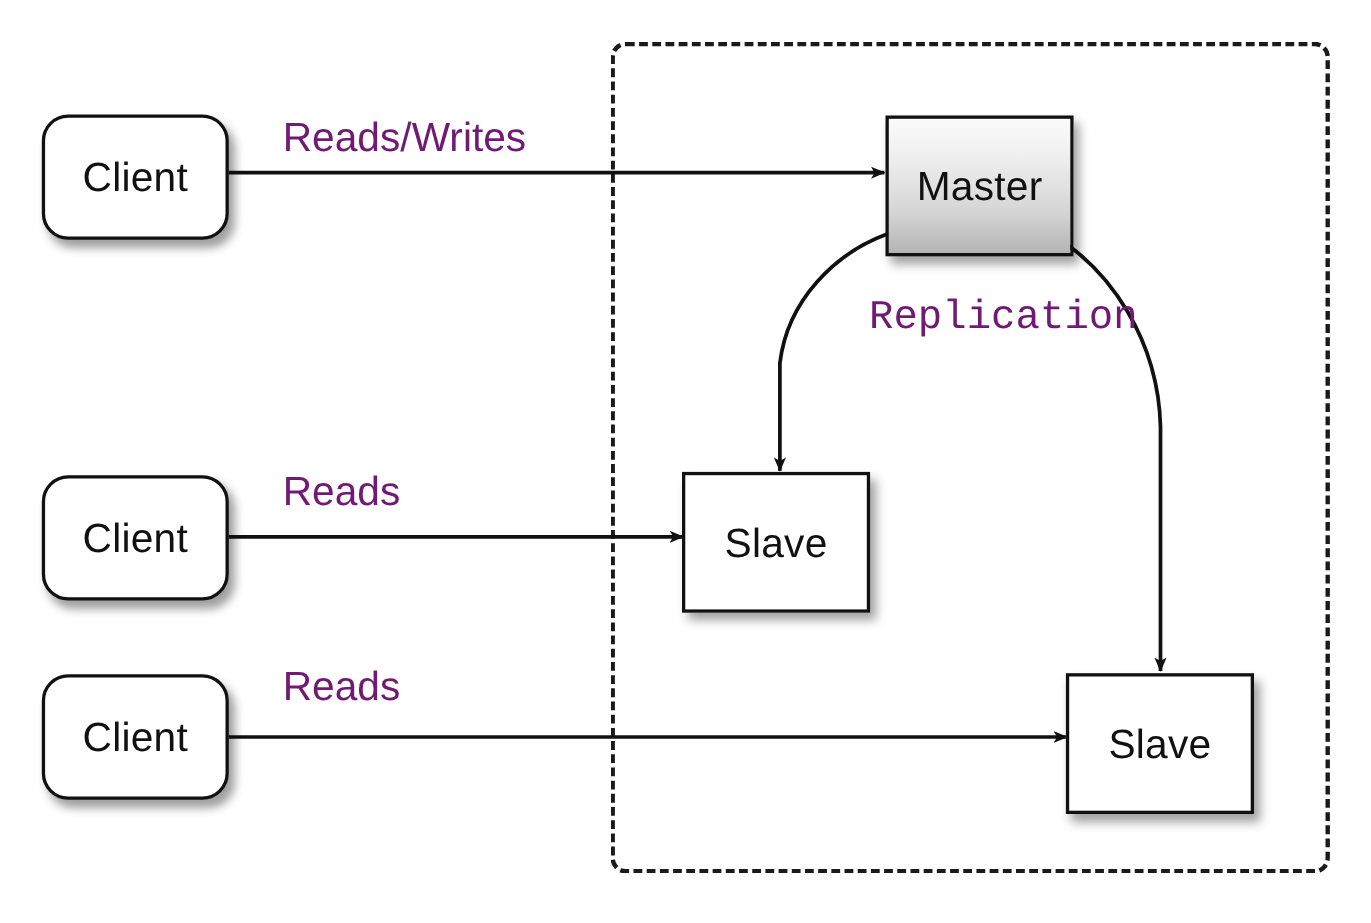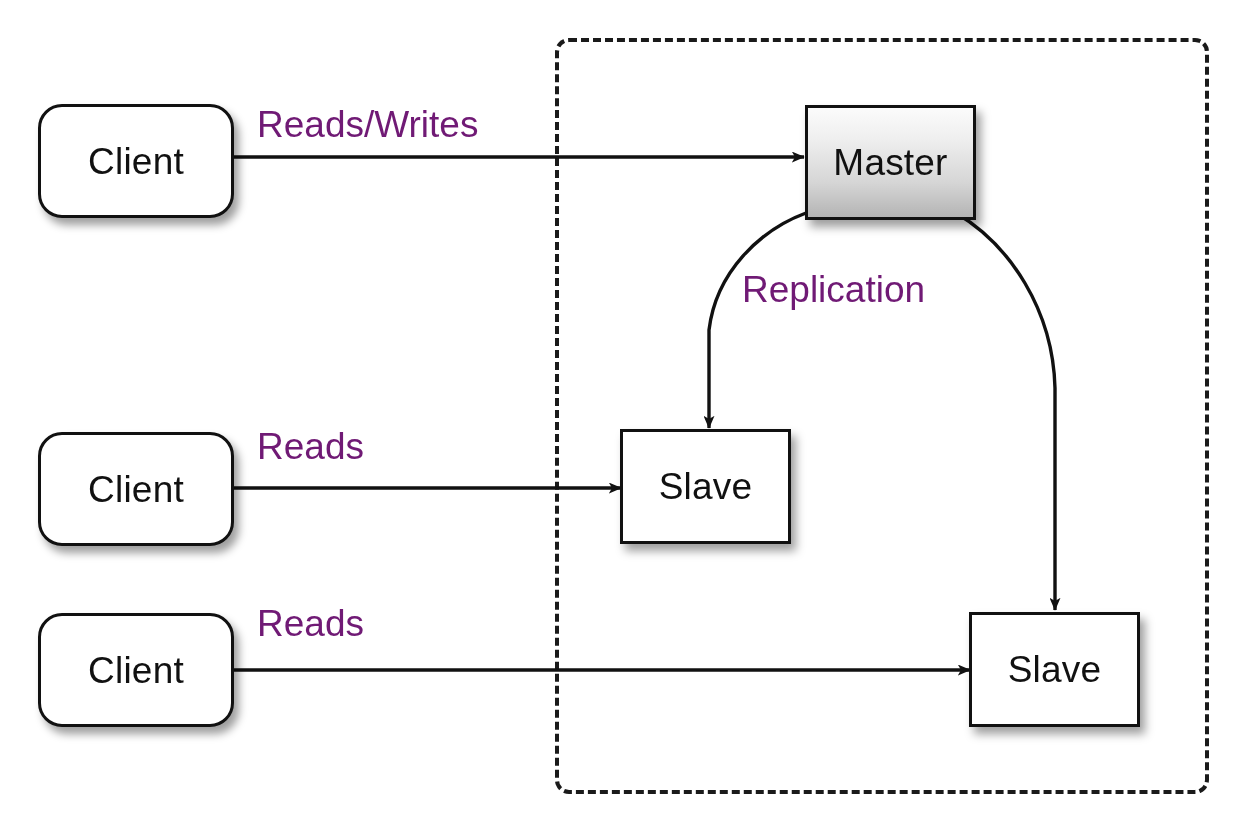--- a/index.html
+++ b/index.html
@@ -35,31 +35,31 @@
     display: flex;
     align-items: center;
     justify-content: center;
     color: #111111;
     font-size: 37px;
     line-height: 1;
     letter-spacing: 0.2px;
     white-space: nowrap;
   }
   .node-client {
-    width: 196px;
+    width: 170px;
     height: 114px;
     left: 38px;
     border: 3px solid #111111;
     border-radius: 24px;
     background: #ffffff;
     box-shadow: 5px 7px 9px rgba(0,0,0,0.38);
   }
   .node-db {
     width: 171px;
-    height: 115px;
+    height: 128px;
     border: 3px solid #111111;
     background: #ffffff;
     box-shadow: 5px 7px 9px rgba(0,0,0,0.38);
   }
   .node-master {
     background: linear-gradient(to bottom, #fbfbfb 0%, #efefef 28%, #d6d6d6 68%, #b4b4b4 100%);
   }
 
   
   .edge-label {
@@ -134,15 +134,15 @@
   <div class="node node-db" style="left:969px; top:612px;">
     <span>Slave</span>
   </div>
 
   <div class="edge-label" style="left:257px; top:106px;">Reads/Writes</div>
 
   <div class="edge-label" style="left:257px; top:428px;">Reads</div>
 
   <div class="edge-label" style="left:257px; top:605px;">Reads</div>
 
-  <div class="edge-label" style="left:742px; top:271px;">Replication</div>
+  <div class="edge-label" style="left:790px; top:271px;font-family:Liberation Mono, monospace;">Replication</div>
 
 </div>
 
 </body></html>

